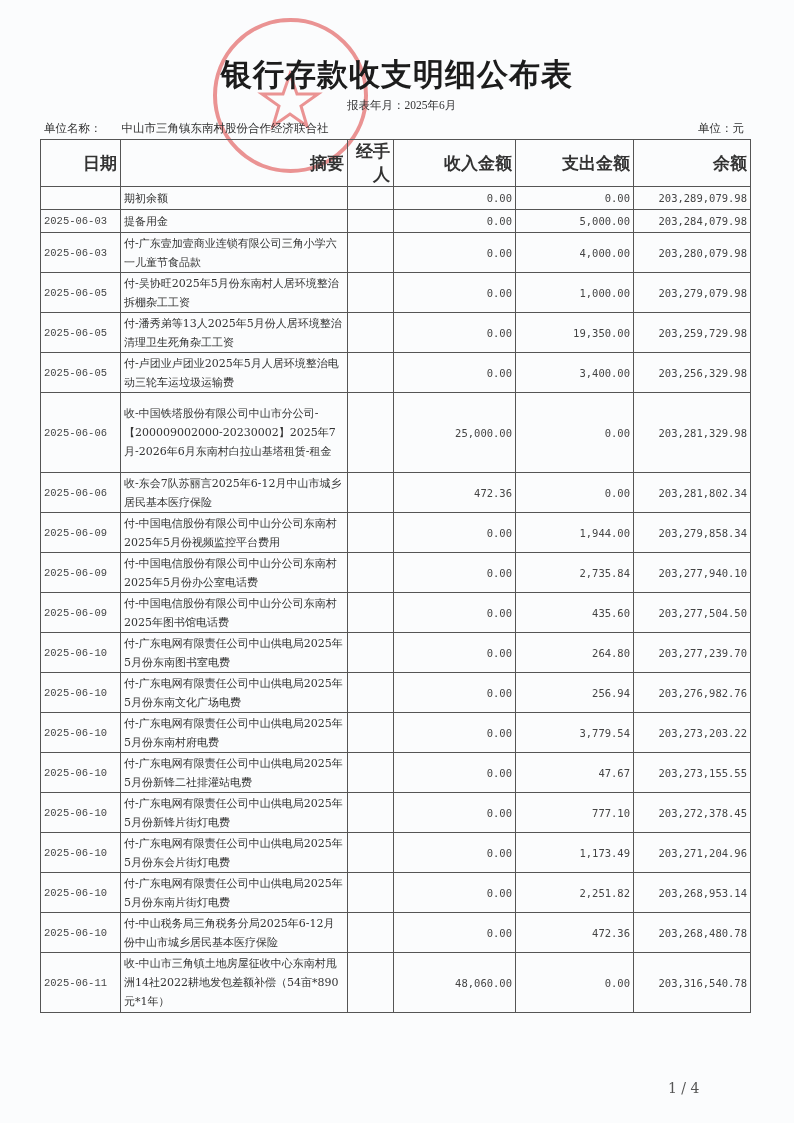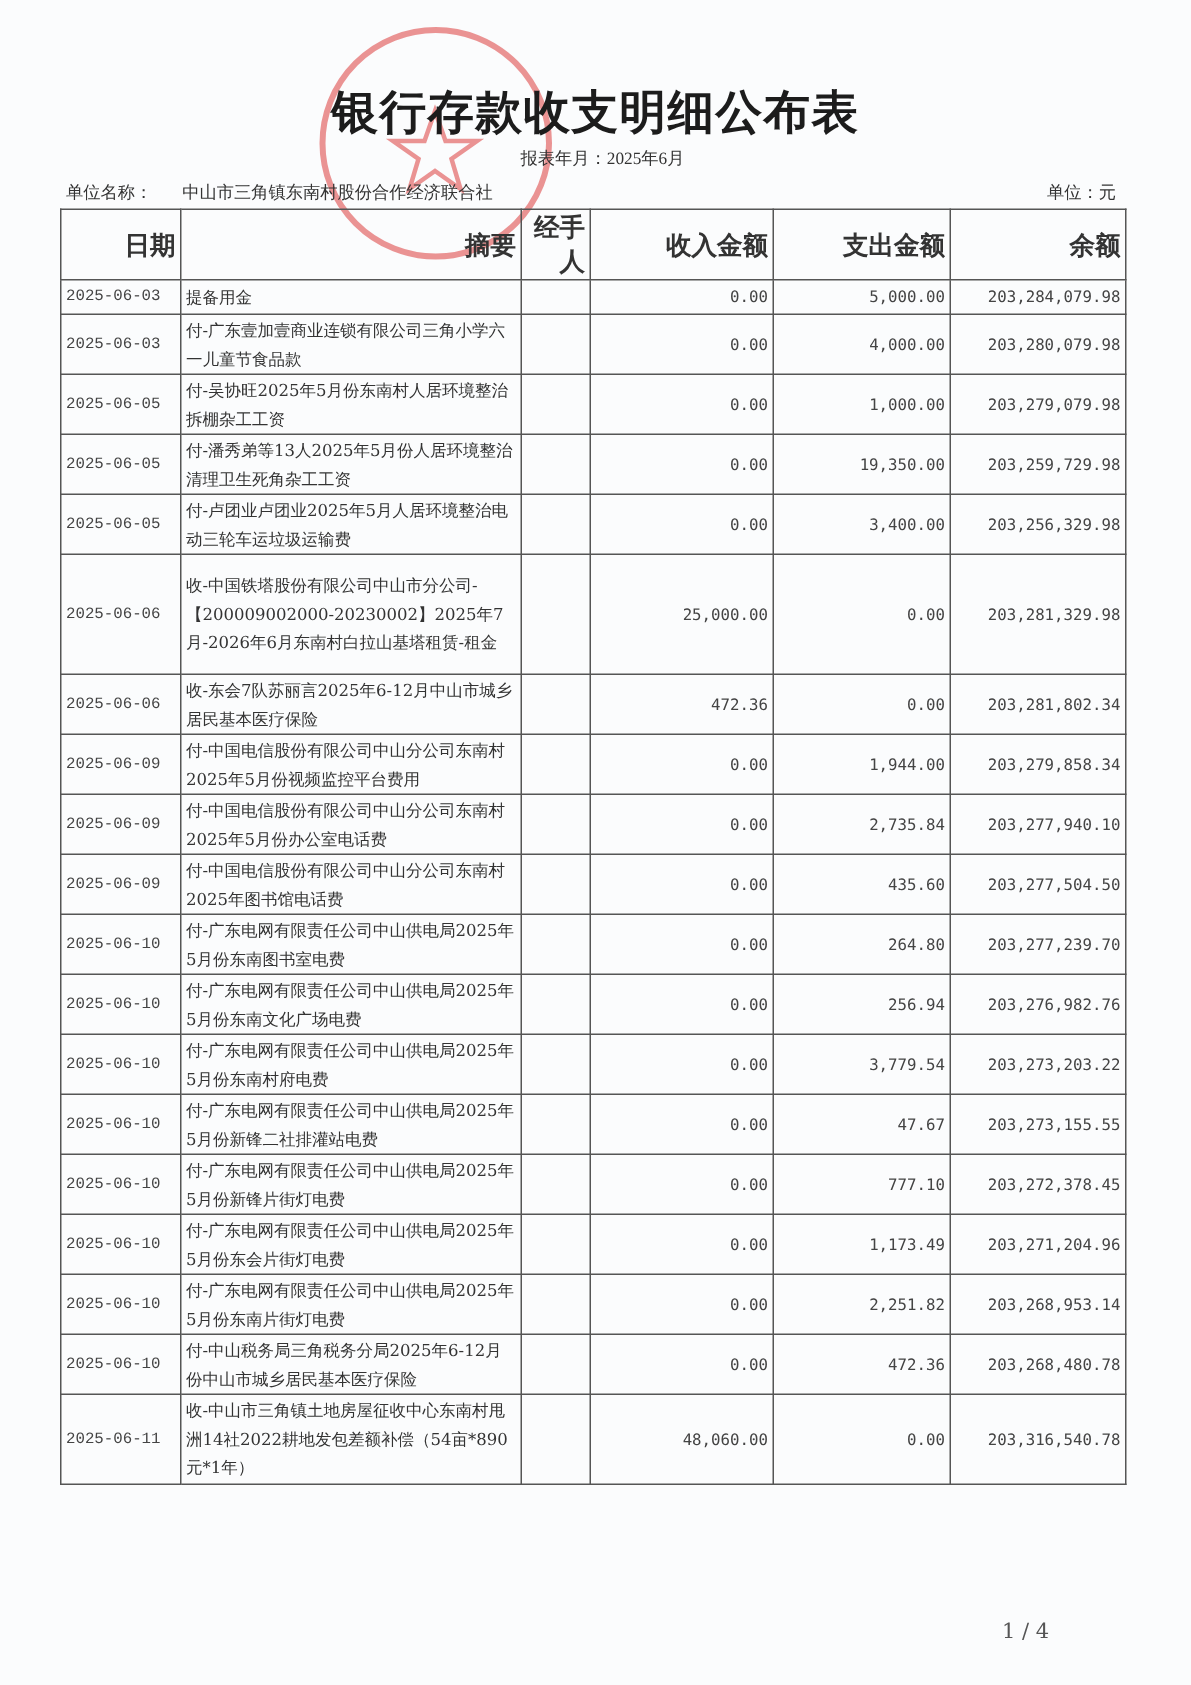--- a/index.html
+++ b/index.html
@@ -86,20 +86,28 @@
       <th>日期</th>
       <th>摘要</th>
       <th>经手人</th>
       <th>收入金额</th>
       <th>支出金额</th>
       <th>余额</th>
     </tr>
   </thead>
   <tbody>
     <tr style="height:23px">
+      <td class="date"></td>
+      <td class="summary">期初余额</td>
+      <td class="handler"></td>
+      <td class="num">0.00</td>
+      <td class="num">0.00</td>
+      <td class="num">203,289,079.98</td>
+    </tr>
+    <tr style="height:23px">
       <td class="date">2025-06-03</td>
       <td class="summary">提备用金</td>
       <td class="handler"></td>
       <td class="num">0.00</td>
       <td class="num">5,000.00</td>
       <td class="num">203,284,079.98</td>
     </tr>
     <tr style="height:40px">
       <td class="date">2025-06-03</td>
       <td class="summary">付-广东壹加壹商业连锁有限公司三角小学六一儿童节食品款</td>

